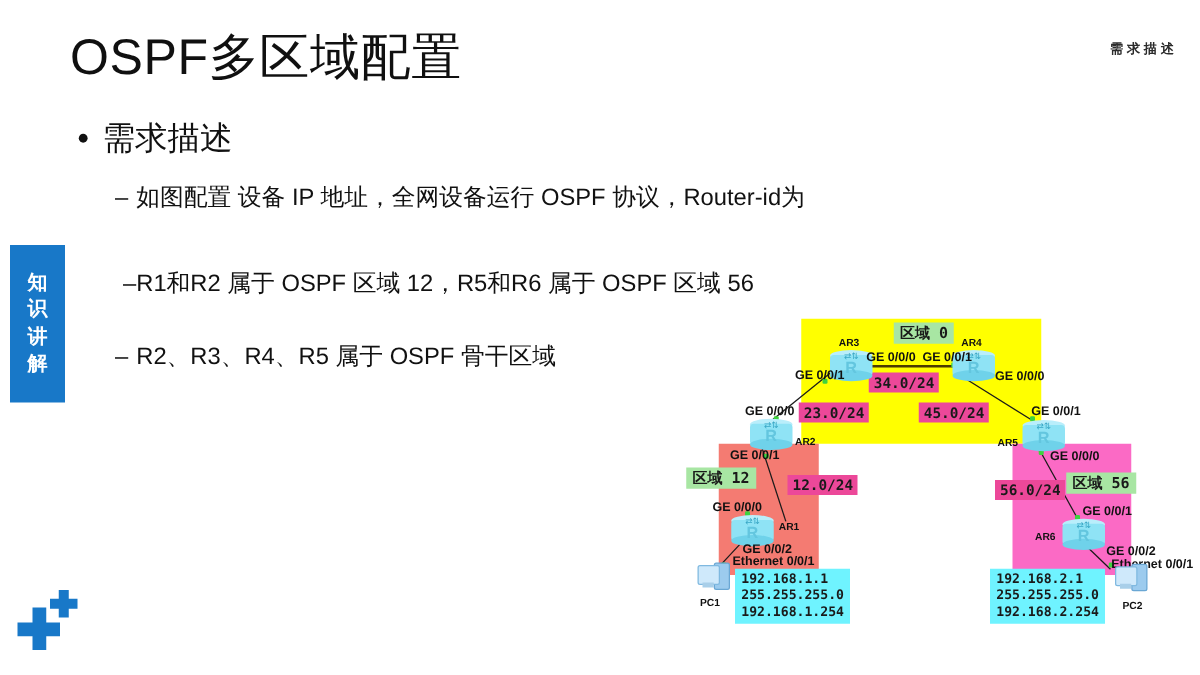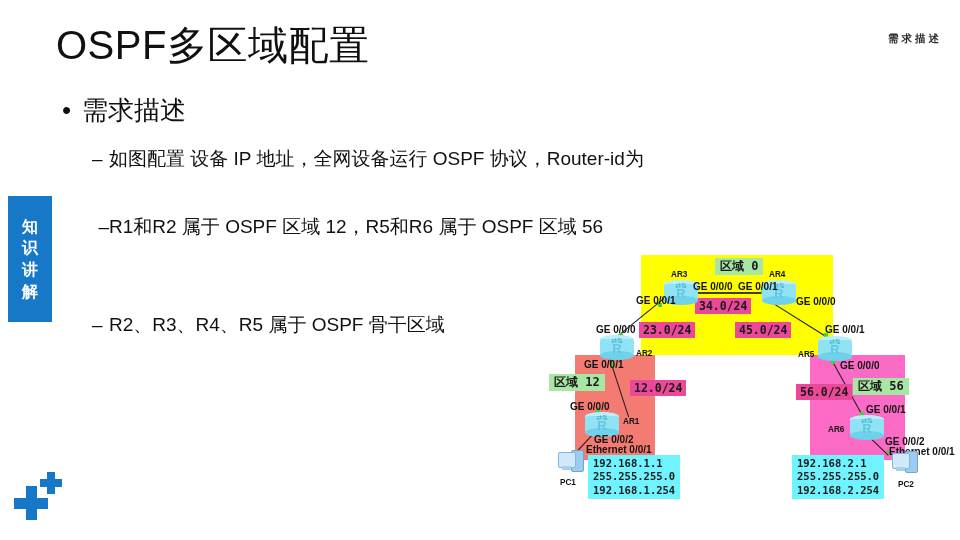--- a/index.html
+++ b/index.html
@@ -34,21 +34,21 @@
   .plus{position:absolute;background:transparent;}
   .plus i{position:absolute;background:#1878c8;display:block;}
 
   
   .lvl1{position:absolute;left:62px;top:93px;font-size:26px;color:#111;white-space:nowrap;}
   .lvl1 .dot{display:inline-block;width:20px;}
   .lvl2{position:absolute;font-size:19px;color:#111;}
   .lvl2 .dash{display:inline-block;width:17px;}
   .l2a{left:92px;top:145px;width:800px;line-height:1.45;}
   .l2b{left:92px;top:214px;white-space:nowrap;text-align:right;}
-  .l2c{left:92px;top:272px;white-space:nowrap;margin-top:40px;}
+  .l2c{left:92px;top:272px;white-space:nowrap;}
   .l2-ind{padding-left:17px;display:block;}
 
   
   .diagram{position:absolute;left:540px;top:252px;width:420px;height:288px;}
   .zone{position:absolute;}
   .zone-area0{left:101px;top:3px;width:192px;height:100px;background:#ffff00;}
   .zone-area12{left:35px;top:103px;width:80px;height:105px;background:#f47b72;}
   .zone-area56{left:270px;top:103px;width:95px;height:105px;background:#fb6ac5;}
 
   .zlabel{position:absolute;background:#a8e6a3;color:#1a1a1a;

